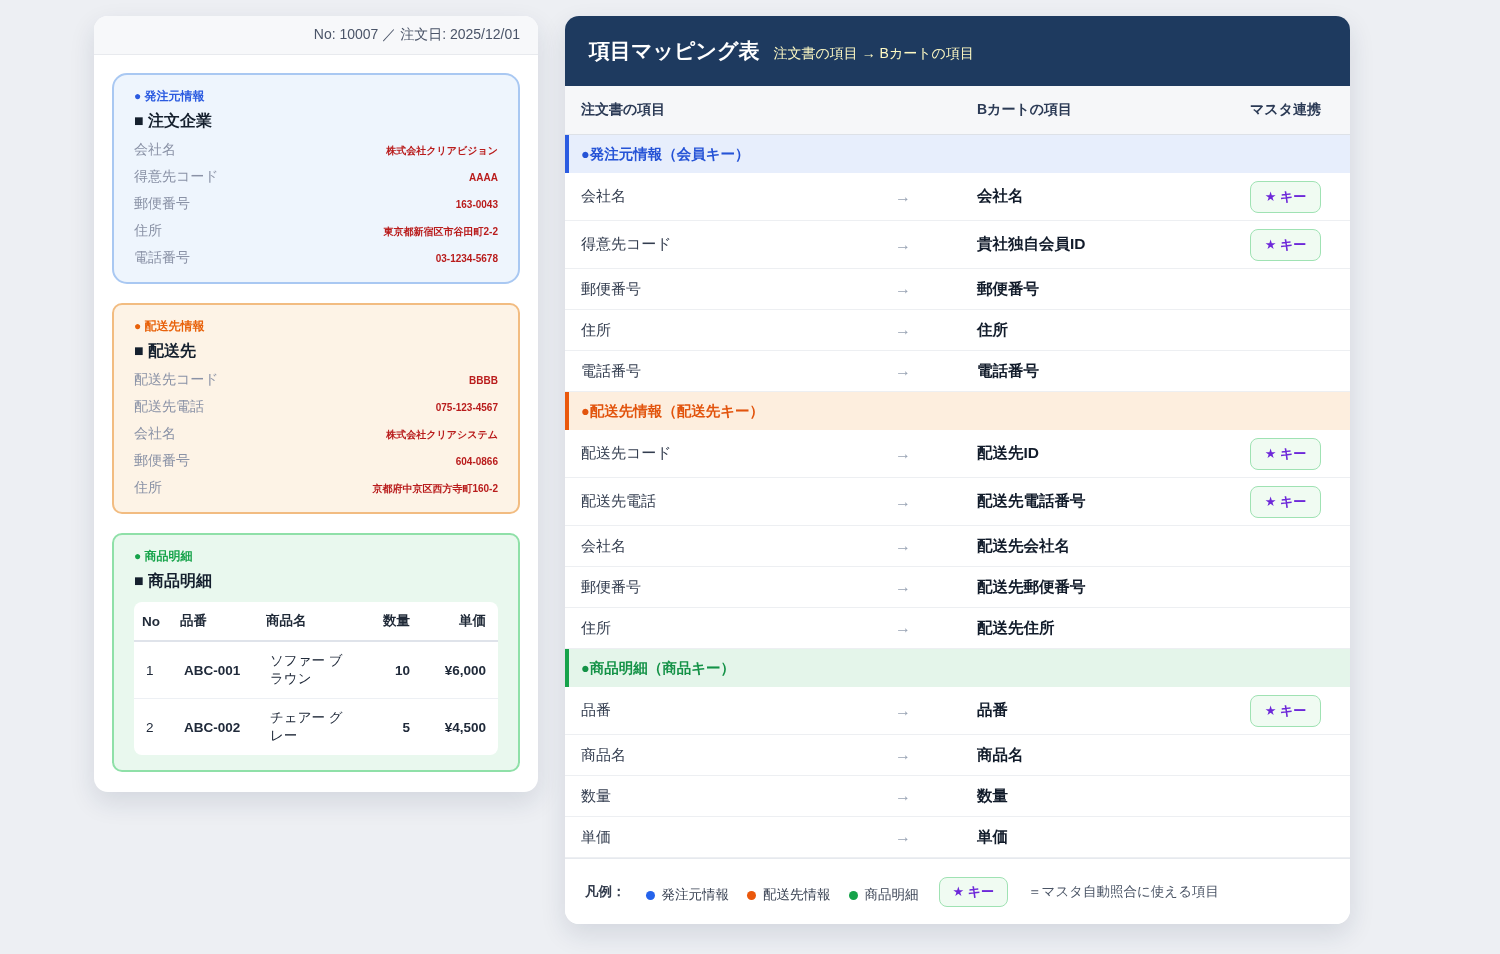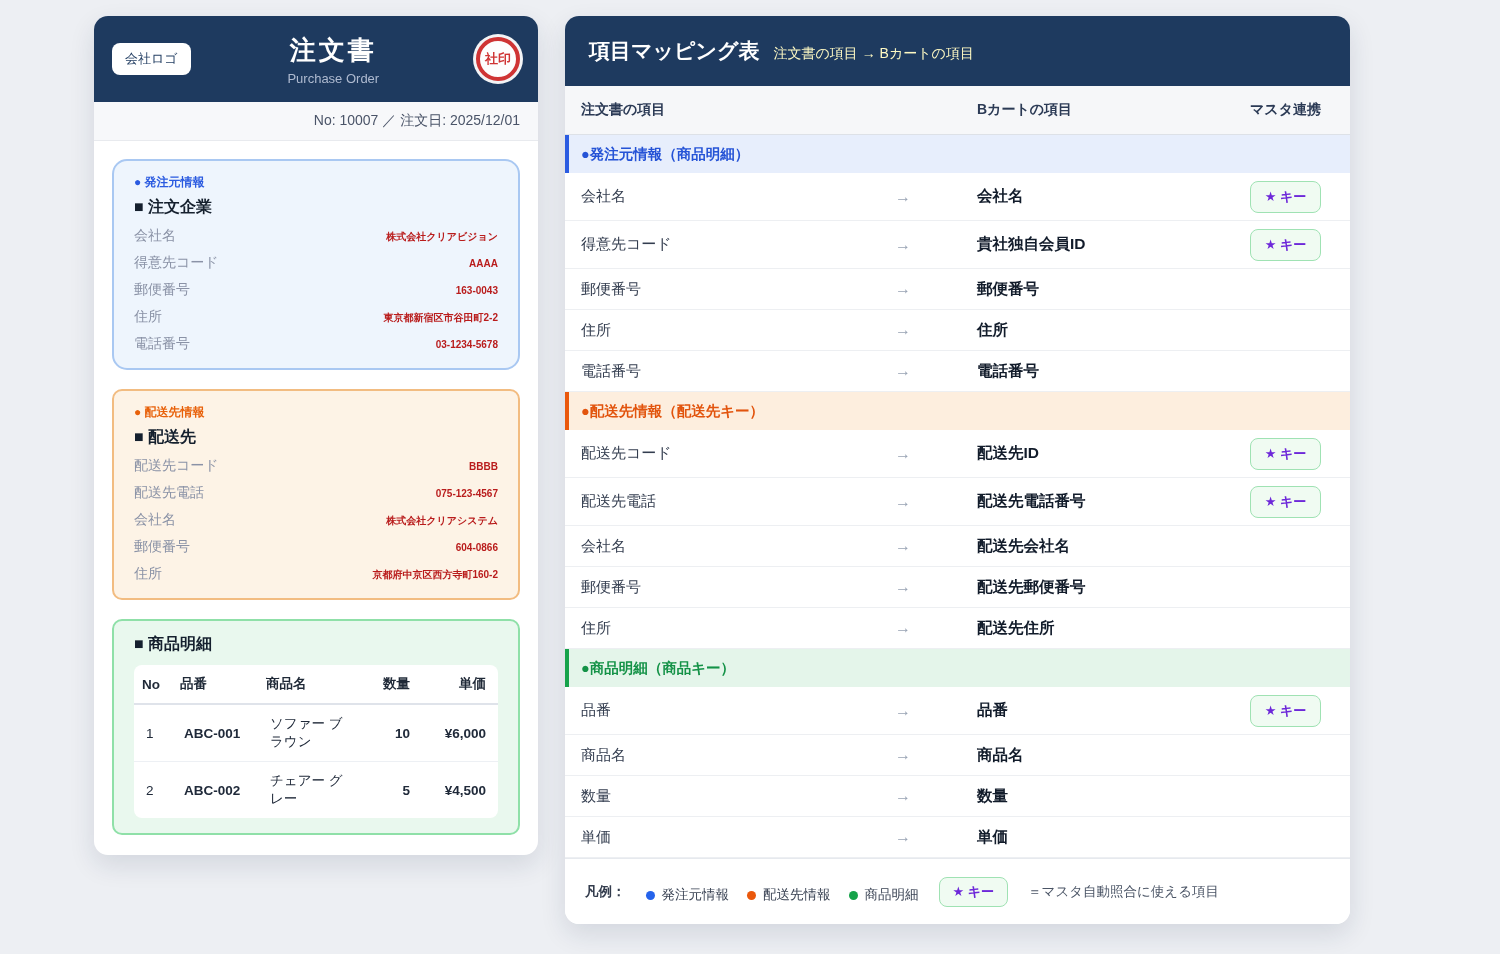--- a/index.html
+++ b/index.html
@@ -75,28 +75,20 @@
   .legend-dot { width: 9px; height: 9px; border-radius: 50%; flex: none; }
   .map-legend .key-badge { padding: 5px 13px; }
   .legend-note { font-size: 13.5px; color: #4b5566; }
 </style>
 </head>
 <body>
 
 <div class="page">
 
   <div class="card po-card">
-    <div class="po-header">
-      <span class="logo-pill">会社ロゴ</span>
-      <div class="po-title-block">
-        <div class="po-title">注文書</div>
-        <div class="po-subtitle">Purchase Order</div>
-      </div>
-      <span class="seal">社印</span>
-    </div>
     <div class="po-meta">No: 10007 ／ 注文日: 2025/12/01</div>
     <div class="po-body" id="po-body">
         <div class="po-box blue">
           <div class="po-tag">● 発注元情報</div>
           <div class="po-heading">■ 注文企業</div>
           <div class="po-row">
             <span class="lbl">会社名</span>
             <span class="val">株式会社クリアビジョン</span>
           </div>
           <div class="po-row">
@@ -134,20 +126,21 @@
           <div class="po-row">
             <span class="lbl">郵便番号</span>
             <span class="val">604-0866</span>
           </div>
           <div class="po-row">
             <span class="lbl">住所</span>
             <span class="val">京都府中京区西方寺町160-2</span>
           </div>
         </div>
         <div class="po-box green">
+          <div class="po-tag">● 商品明細</div>
           <div class="po-heading">■ 商品明細</div>
           <div class="item-table">
             <div class="it-row head">
               <span class="c1">No</span>
               <span class="c2">品番</span>
               <span class="c3">商品名</span>
               <span class="c4">数量</span>
               <span class="c5">単価</span>
             </div>
             <div class="it-row body">
@@ -174,21 +167,21 @@
       <span class="map-title">項目マッピング表</span>
       <span class="map-subtitle">注文書の項目 → Bカートの項目</span>
     </div>
     <div class="map-cols">
       <span class="c1">注文書の項目</span>
       <span class="c2"></span>
       <span class="c3">Bカートの項目</span>
       <span class="c4">マスタ連携</span>
     </div>
     <div id="map-body">
-        <div class="map-sec blue">●発注元情報（商品明細）</div>
+        <div class="map-sec blue">●発注元情報（会員キー）</div>
         <div class="map-row key">
           <span class="from">会社名</span>
           <span class="arrow">→</span>
           <span class="to">会社名</span>
           <span class="badge-cell"><span class="key-badge">★ キー</span></span>
         </div>
         <div class="map-row key">
           <span class="from">得意先コード</span>
           <span class="arrow">→</span>
           <span class="to">貴社独自会員ID</span>

